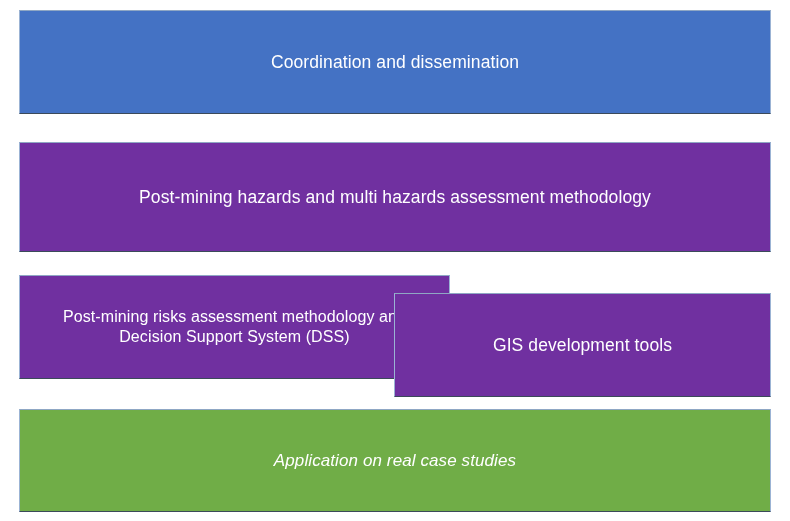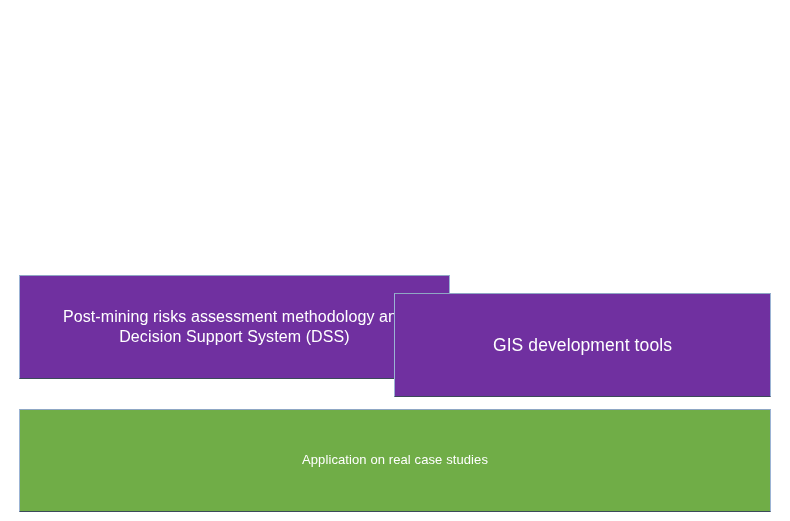--- a/index.html
+++ b/index.html
@@ -85,28 +85,34 @@
   #node-gis-tools .label { font-size: 17.5px; }
 
   
   #node-case-studies {
     left: 19px;
     top: 409px;
     width: 752px;
     height: 103px;
     background: #70AD47;
   }
-  #node-case-studies .label { font-size: 13px; }
+  #node-case-studies .label { font-size: 17px; font-style: italic; }
 </style>
 </head>
 <body>
 
 <div id="diagram">
 
+  <div class="node" id="node-coordination">
+    <span class="label">Coordination and dissemination</span>
+  </div>
 
+  <div class="node" id="node-hazards-methodology">
+    <span class="label">Post-mining hazards and multi hazards assessment methodology</span>
+  </div>
 
   <div class="node" id="node-risks-dss">
     <span class="label">Post-mining risks assessment methodology and Decision Support System (DSS)</span>
   </div>
 
   <div class="node" id="node-gis-tools">
     <span class="label">GIS development tools</span>
   </div>
 
   <div class="node" id="node-case-studies">

